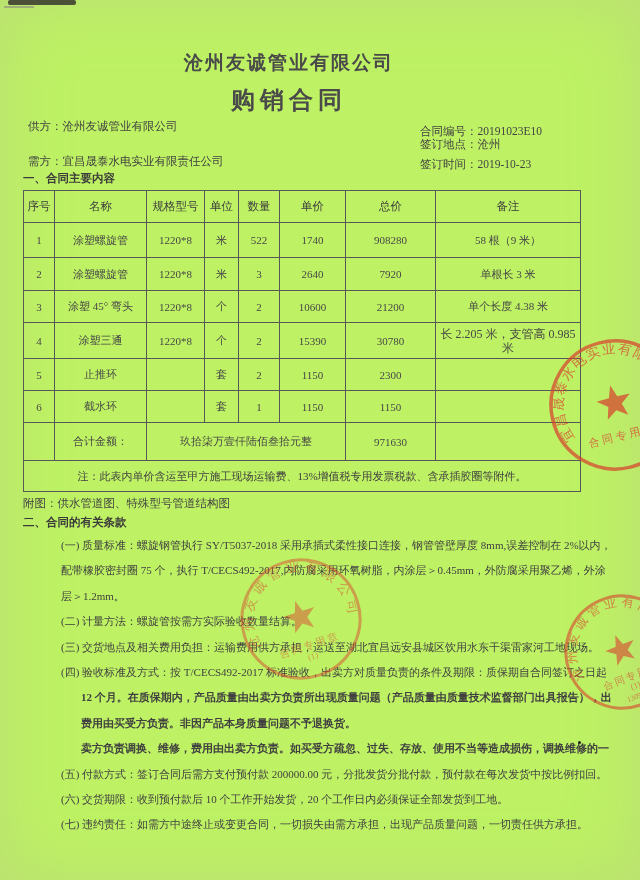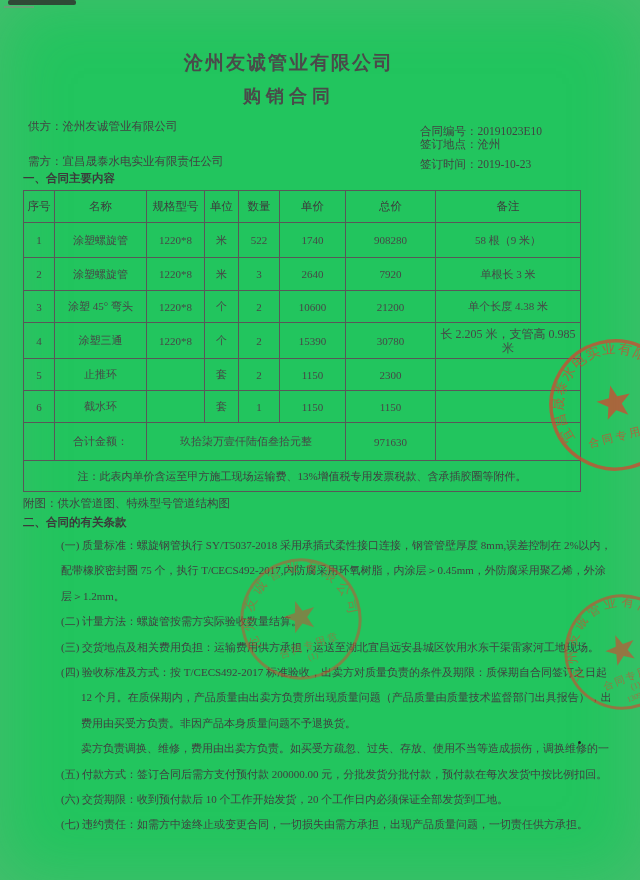--- a/index.html
+++ b/index.html
@@ -1,46 +1,46 @@
 <!DOCTYPE html>
 <html><head>
 <meta charset="utf-8">
 <style>
   html,body{margin:0;padding:0;}
   .page{
     position:relative;
     width:640px;height:880px;
-    background:#22c55e;
+    background:#bef264;
     box-shadow:inset 0 0 70px rgba(175,170,158,0.28);
     overflow:hidden;
     font-family:"Liberation Serif","DejaVu Serif",serif;
     color:#3f3f3f;
   }
   .smudge{position:absolute;left:8px;top:0;width:68px;height:5px;background:#2e2c2a;border-radius:2px;opacity:.8;}
   .smudge2{position:absolute;left:4px;top:6px;width:30px;height:2px;background:#8a8880;opacity:.6;}
   .doc-title{position:absolute;top:50px;left:0;width:578px;text-align:center;
     font-size:19px;letter-spacing:2px;font-weight:600;color:#4a4a4a;}
   .doc-subtitle{position:absolute;top:84px;left:0;width:578px;text-align:center;
-    font-size:18px;letter-spacing:5px;font-weight:600;color:#4a4a4a;}
+    font-size:24px;letter-spacing:5px;font-weight:600;color:#4a4a4a;}
   .line{position:absolute;font-size:11.5px;white-space:nowrap;color:#424242;}
   .heading{font-weight:600;color:#3b3b3b;}
   table.items{
     position:absolute;left:23px;top:190px;width:557px;
     border-collapse:collapse;table-layout:fixed;
     font-size:11px;color:#474747;border-radius:10px;
   }
   table.items td,table.items th{
     border:1px solid #585858;text-align:center;vertical-align:middle;
     padding:1px 2px;font-weight:normal;overflow:hidden;
   }
   table.items th{font-size:11.5px;color:#3d3d3d;}
   td.note-cell{text-align:left;padding:4px 8px;font-size:11px;color:#404040;}
   .clauses{position:absolute;left:23px;top:533px;width:600px;font-size:11px;color:#404040;}
   .clause-line{height:25.4px;line-height:25.4px;white-space:nowrap;margin-left:38px;}
-  .clause-indent{padding-left:20px;}
+  .clause-indent{padding-left:20px;font-weight:bold;}
   .stamp{position:absolute;pointer-events:none;}
   .stamp svg text{font-family:"Liberation Serif","DejaVu Serif",serif;}
   .speck{position:absolute;left:578px;top:741px;width:3px;height:3px;background:#222;border-radius:50%;}
 </style>
 </head>
 <body>
 
 <div class="page">
 
   <div class="smudge"></div>

